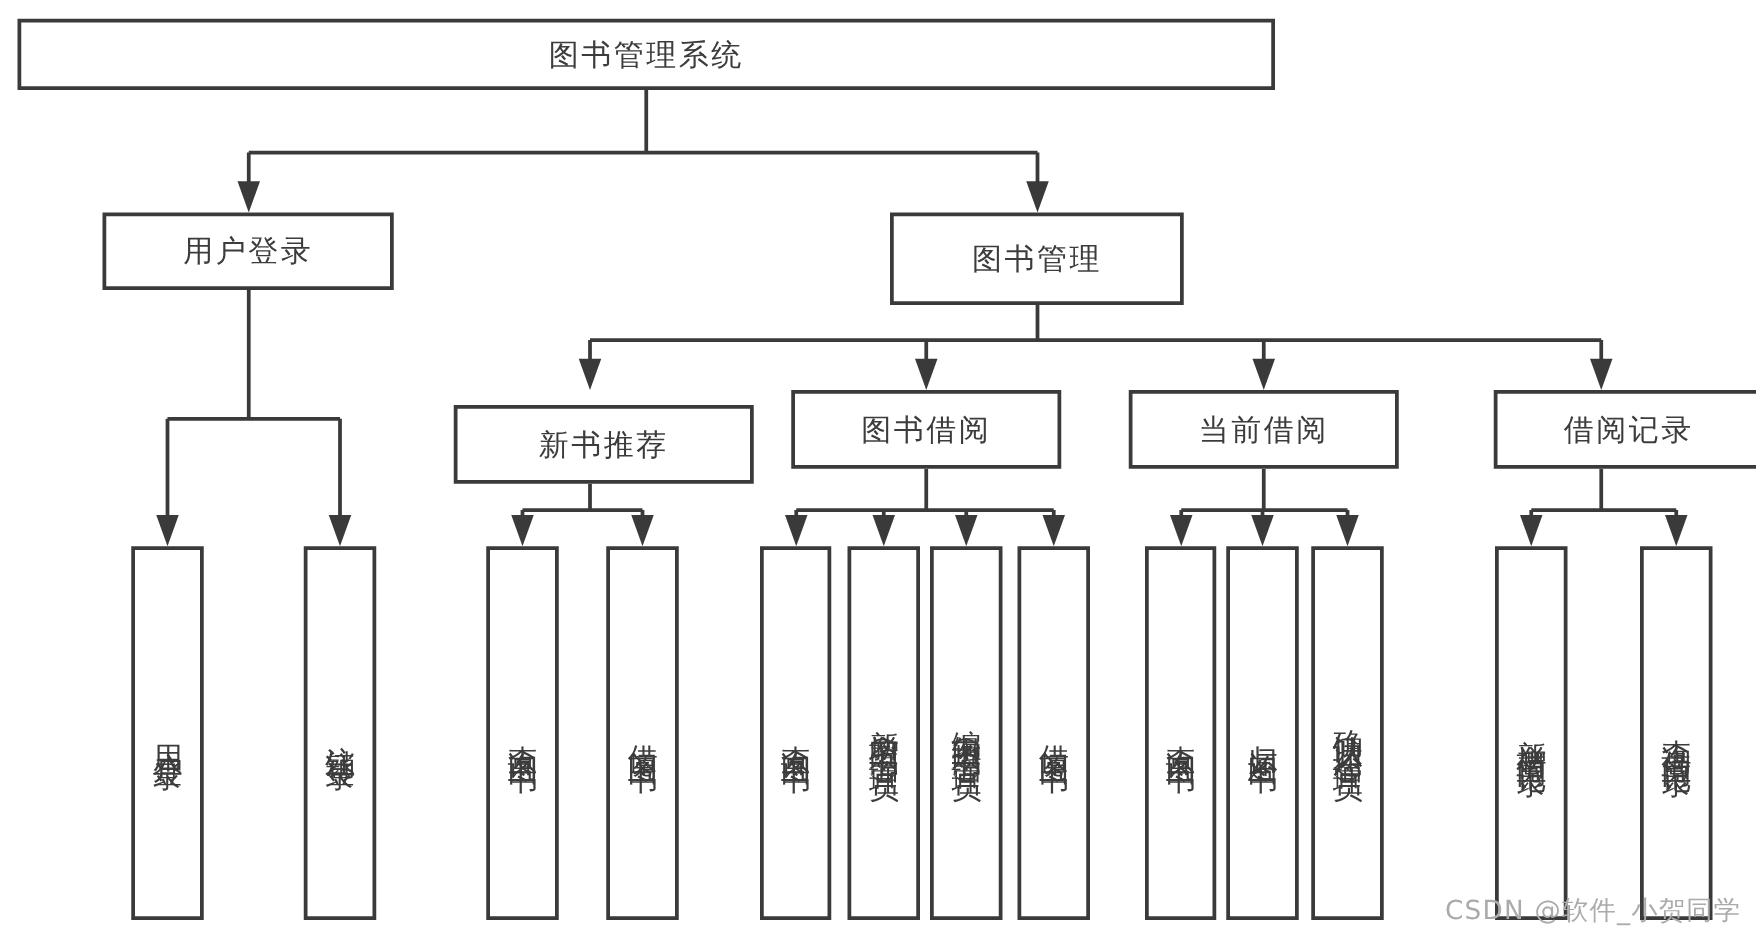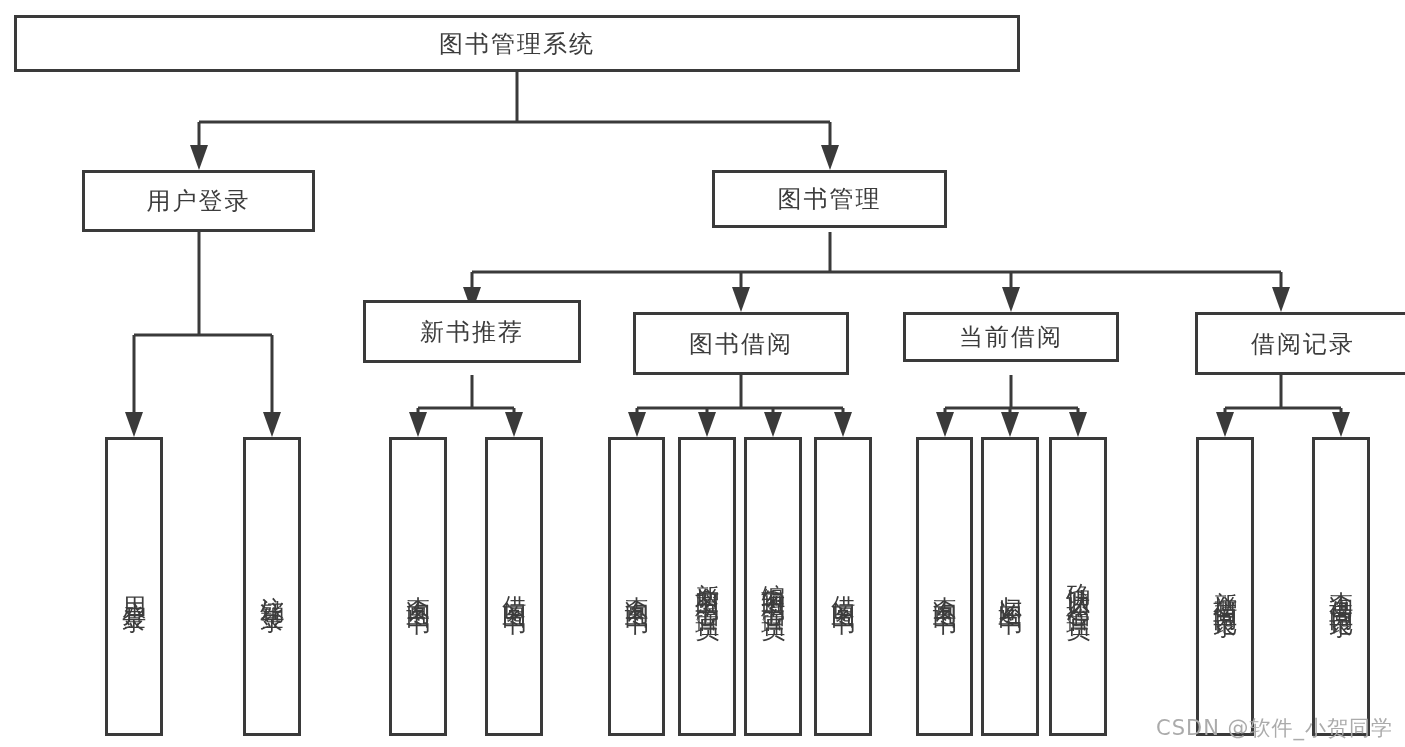--- a/index.html
+++ b/index.html
@@ -93,25 +93,25 @@
     <g>
       <path class="ln" d="M1281,375 V408 M1225,408 H1341 M1225,408 V413 M1341,408 V413"></path>
       <path class="tri" d="M1216,412 L1234,412 L1225,437 Z"></path>
       <path class="tri" d="M1332,412 L1350,412 L1341,437 Z"></path>
     </g>
   </svg>
 
   <div class="box hnode" style="left:14px; top:15px; width:1006px; height:57px;">图书管理系统</div>
 
   <div class="box hnode" style="left:82px; top:170px; width:233px; height:62px;">用户登录</div>
-  <div class="box hnode" style="left:712px; top:170px; width:235px; height:58px;">图书管理</div>
+  <div class="box hnode" style="left:712px; top:170px; width:235px; height:74px;">图书管理</div>
 
-  <div class="box hnode" style="left:363px; top:300px; width:218px; height:63px;">新书推荐</div>
+  <div class="box hnode" style="left:363px; top:324px; width:240px; height:63px;">新书推荐</div>
   <div class="box hnode" style="left:633px; top:312px; width:216px; height:63px;text-align:center;">图书借阅</div>
-  <div class="box hnode" style="left:903px; top:312px; width:216px; height:50px;">当前借阅</div>
+  <div class="box hnode" style="left:903px; top:312px; width:216px; height:63px;">当前借阅</div>
   <div class="box hnode" style="left:1173px; top:312px; width:216px; height:63px;margin-left:22px;">借阅记录</div>
 
   <div class="box leaf" style="left:105px; top:437px; width:58px; height:299px;">
     <span>用户登录</span>
   </div>
   <div class="box leaf" style="left:243px; top:437px; width:58px; height:299px;">
     <span>注销登录</span>
   </div>
 
   <div class="box leaf" style="left:389px; top:437px; width:58px; height:299px;">

